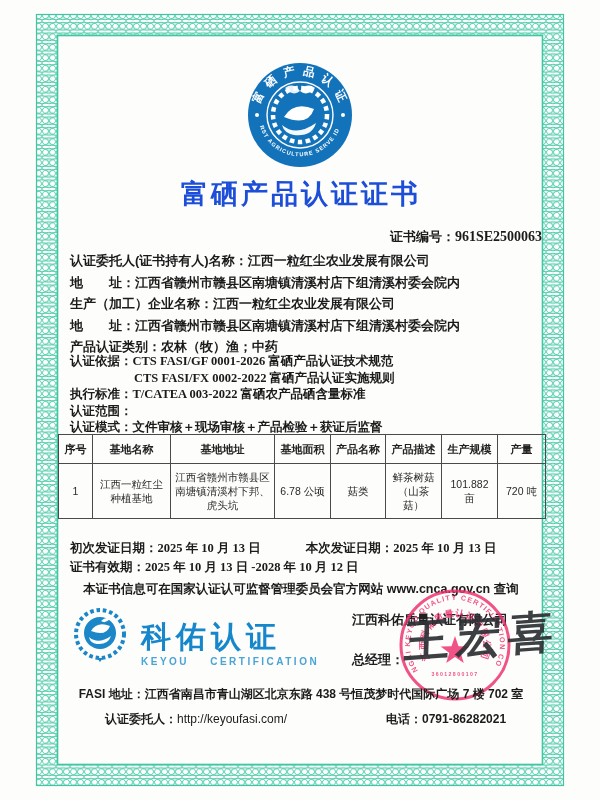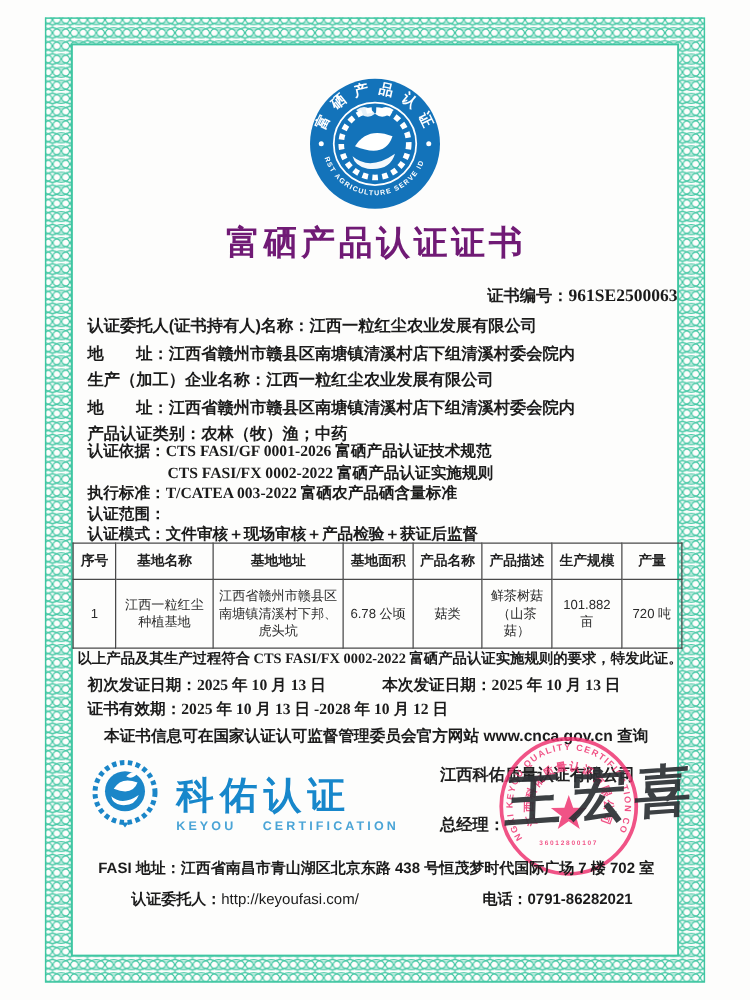--- a/index.html
+++ b/index.html
@@ -4,21 +4,21 @@
 <style>
   html,body{margin:0;padding:0;background:#e9e9e9;}
   .page{position:relative;width:600px;height:800px;background:#fdfdfc;overflow:hidden;
         font-family:"Liberation Sans","DejaVu Sans",sans-serif;color:#1b1b1b;}
   .abs{position:absolute;}
   svg text{font-family:"Liberation Sans","DejaVu Sans",sans-serif;}
 
   .frame{left:0;top:0;}
 
   .title{left:57px;top:176px;width:488px;text-align:center;font-size:27px;font-weight:800;
-         letter-spacing:3px;color:#701a75;}
+         letter-spacing:3px;color:#1d4ed8;}
 
   .certno{top:228px;right:58px;font-size:13px;font-weight:700;}
   .certno .num{font-family:"Liberation Serif","DejaVu Serif",serif;font-size:14px;}
 
   .info-a{left:70px;top:250px;width:478px;}
   .info-a .iline{font-size:13px;font-weight:700;line-height:21.5px;white-space:nowrap;}
   .info-b{left:70px;top:353px;width:478px;}
   .info-b .iline{font-size:12.5px;font-weight:700;line-height:16.5px;white-space:nowrap;}
   .iline.indent{padding-left:64px;}
   .iline.serifish{font-family:"Liberation Serif","DejaVu Serif",serif;font-size:12.5px;}
@@ -147,21 +147,20 @@
       <td>江西省赣州市赣县区南塘镇清溪村下邦、虎头坑</td>
       <td>6.78 公顷</td>
       <td>菇类</td>
       <td>鲜茶树菇（山茶菇）</td>
       <td>101.882 亩</td>
       <td>720 吨</td>
     </tr>
   </tbody>
     </table>
 
-  <div class="abs statement">以上产品及其生产过程符合 CTS FASI/FX 0002-2022 富硒产品认证实施规则的要求，特发此证。</div>
 
   <div class="abs daterow">
     <span>初次发证日期：2025 年 10 月 13 日</span>
     <span class="d2">本次发证日期：2025 年 10 月 13 日</span>
   </div>
   <div class="abs validity">证书有效期：2025 年 10 月 13 日 -2028 年 10 月 12 日</div>
   <div class="abs cnca">本证书信息可在国家认证认可监督管理委员会官方网站 www.cnca.gov.cn 查询</div>
 
   <svg class="abs" style="left:58px;top:606px;" width="84" height="62" viewBox="-42 -29 84 62">
     <circle cx="0" cy="-1" r="24" fill="none" stroke="#1b86c8" stroke-width="4" stroke-dasharray="3.6 2.8"></circle>

